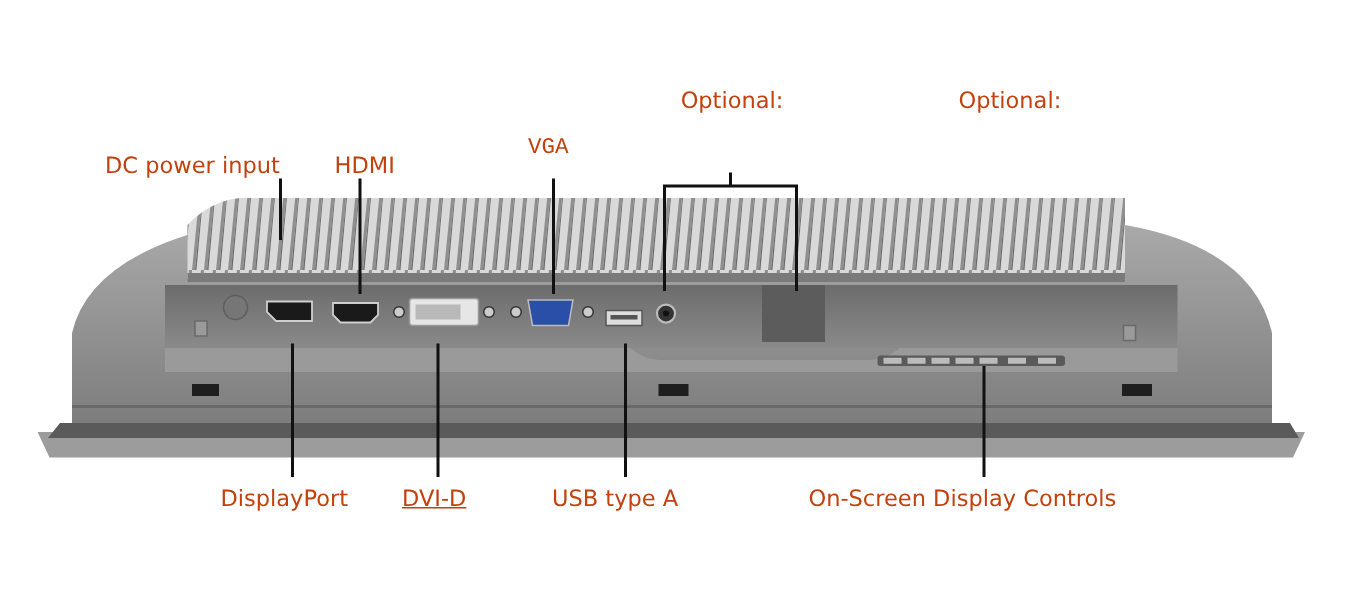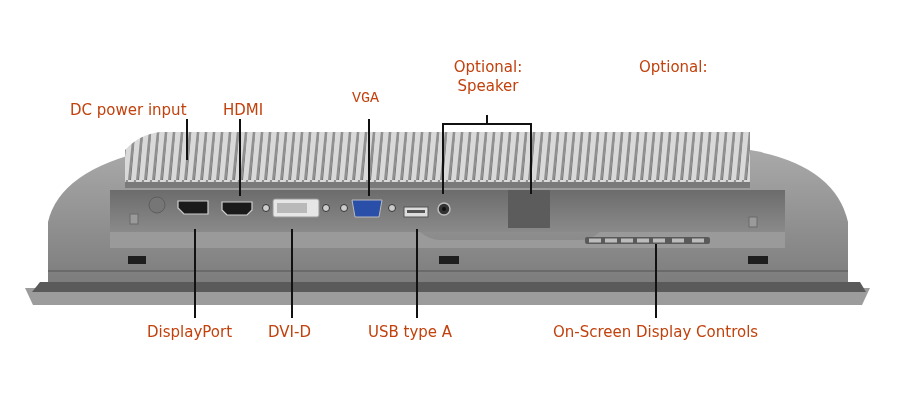--- a/index.html
+++ b/index.html
@@ -96,23 +96,22 @@
     <line x1="656" y1="244" x2="656" y2="318"></line>
   </g>
 </svg>
 
 <div class="label" style="left:70px; top:101px;">DC power input</div>
 <div class="label" style="left:223px; top:101px;">HDMI</div>
 <div class="label" style="left:352px; top:89px;font-family:Liberation Mono, monospace;">VGA</div>
 
 <div class="label center" style="left:428px; top:58px; width:120px;">
   <div>Optional:</div>
-  <div>Speaker</div>
 </div>
 
 <div class="label" style="left:639px; top:58px;">
   <div>Optional:</div>
 </div>
 
 <div class="label" style="left:147px; top:323px;">DisplayPort</div>
-<div class="label" style="left:268px; top:323px;">DVI-D</div>
+<div class="label" style="left:268px; top:323px;text-decoration:underline;">DVI-D</div>
 <div class="label" style="left:368px; top:323px;">USB type A</div>
-<div class="label" style="left:553px; top:323px;">On-Screen Display Controls</div>
+<div class="label" style="left:539px; top:323px;">On-Screen Display Controls</div>
 
 </body></html>

